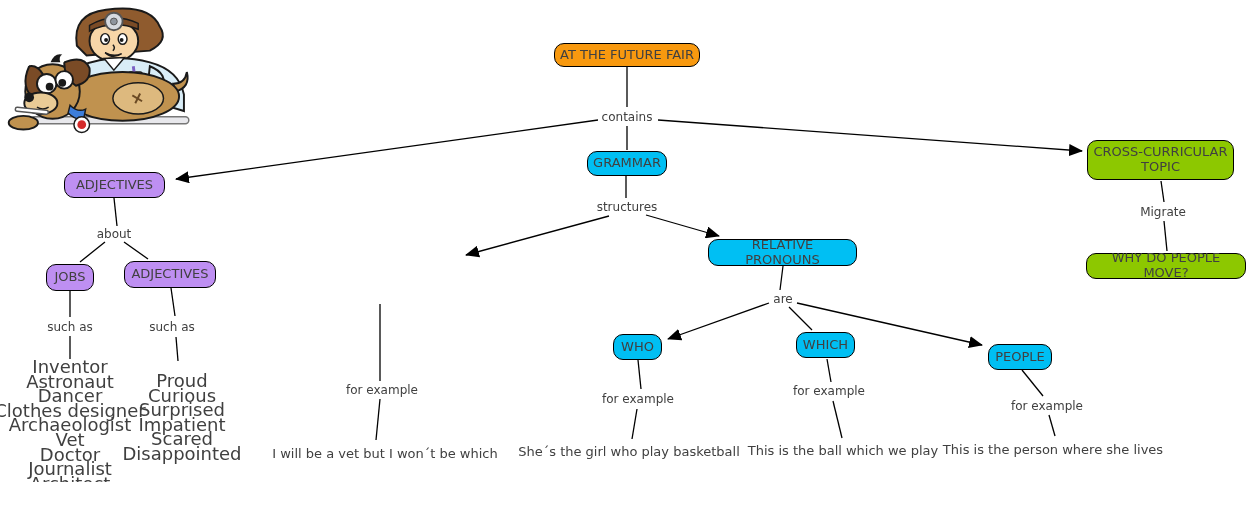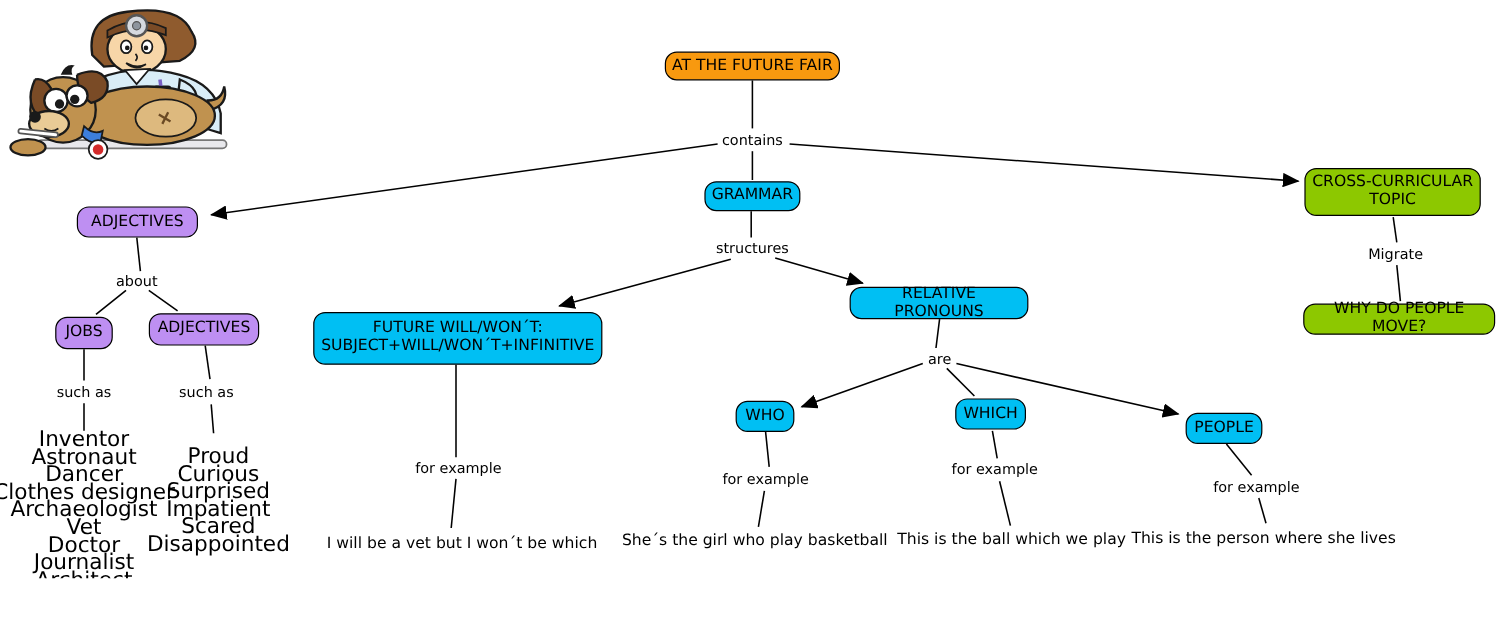--- a/index.html
+++ b/index.html
@@ -1,18 +1,18 @@
 <!DOCTYPE html>
 <html style="--node-orange: #F8990F; --node-cyan: #00BFF3; --node-purple: #BE8FF2; --node-green: #8DC800; --edge: #000000; --background: #FFFFFF;"><head>
 <meta charset="utf-8">
 <style>
   html,body{margin:0;padding:0;background:#fff;}
   .canvas{
     position:relative;width:1252px;height:482px;background:var(--background,#fff);
-    font-family:"DejaVu Sans","Liberation Sans",sans-serif;color:#000000;overflow:hidden;
+    font-family:"DejaVu Sans","Liberation Sans",sans-serif;color:#404040;overflow:hidden;
   }
   .edges{position:absolute;left:0;top:0;width:1252px;height:517px;}
   .edges line{stroke:var(--edge,#000);stroke-width:1.3;}
   .node{
     position:absolute;box-sizing:border-box;display:flex;align-items:center;justify-content:center;
     text-align:center;border:1.6px solid #000;border-radius:10px;font-size:13px;line-height:1.14;
     padding:1px 4px;white-space:pre-line;z-index:3;
   }
   .c-orange{background:var(--node-orange,#F8990F);}
   .c-cyan{background:var(--node-cyan,#00BFF3);}
@@ -112,22 +112,20 @@
   </svg>
 
   <div class="node c-orange" style="left:554px;top:43px;width:146px;height:24px;">AT THE FUTURE FAIR</div>
   <div class="node c-cyan" style="left:587px;top:151px;width:80px;height:25px;">GRAMMAR</div>
   <div class="node c-purple" style="left:64px;top:172px;width:101px;height:26px;">ADJECTIVES</div>
   <div class="node c-green" style="left:1087px;top:140px;width:147px;height:40px;">CROSS-CURRICULAR
 TOPIC</div>
   <div class="node c-green" style="left:1086px;top:253px;width:160px;height:26px;">WHY DO PEOPLE MOVE?</div>
   <div class="node c-purple" style="left:46px;top:264px;width:48px;height:27px;">JOBS</div>
   <div class="node c-purple" style="left:124px;top:261px;width:92px;height:27px;">ADJECTIVES</div>
-  <div class="node c-cyan" style="left:261px;top:260px;width:241px;height:44px;">FUTURE WILL/WON´T:
-SUBJECT+WILL/WON´T+INFINITIVE</div>
   <div class="node c-cyan" style="left:708px;top:239px;width:149px;height:27px;">RELATIVE PRONOUNS</div>
   <div class="node c-cyan" style="left:613px;top:334px;width:49px;height:26px;">WHO</div>
   <div class="node c-cyan" style="left:796px;top:332px;width:59px;height:26px;">WHICH</div>
   <div class="node c-cyan" style="left:988px;top:344px;width:64px;height:26px;">PEOPLE</div>
 
   <div class="lbl" style="left:627px;top:117px;">contains</div>
   <div class="lbl" style="left:627px;top:207px;">structures</div>
   <div class="lbl" style="left:114px;top:234px;">about</div>
   <div class="lbl" style="left:70px;top:327px;">such as</div>
   <div class="lbl" style="left:172px;top:327px;">such as</div>

